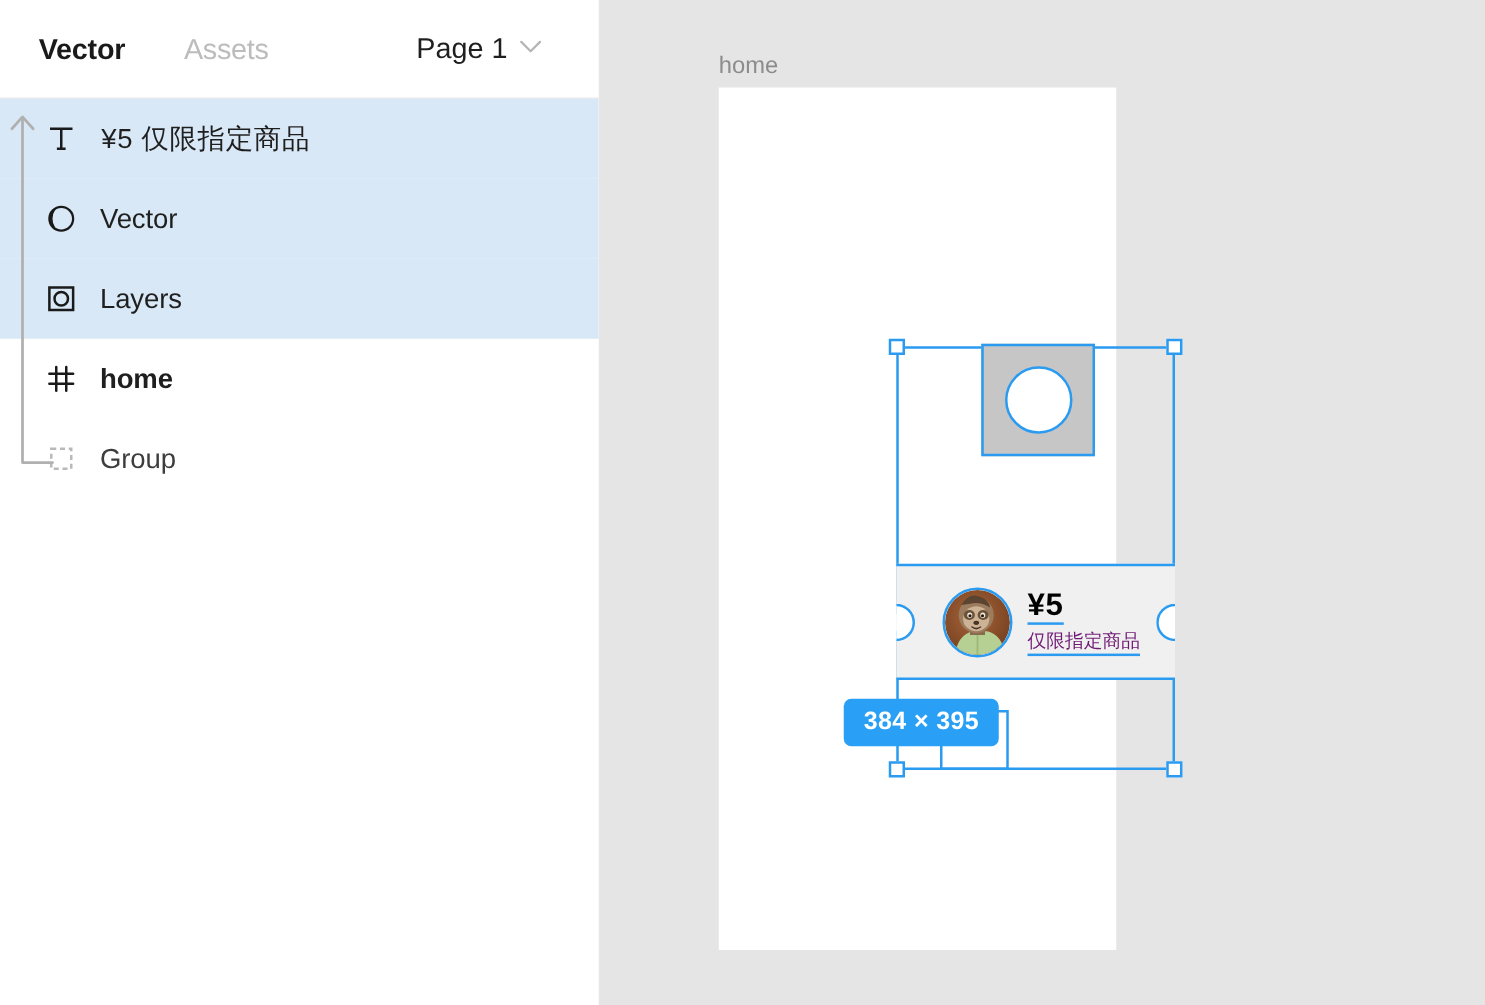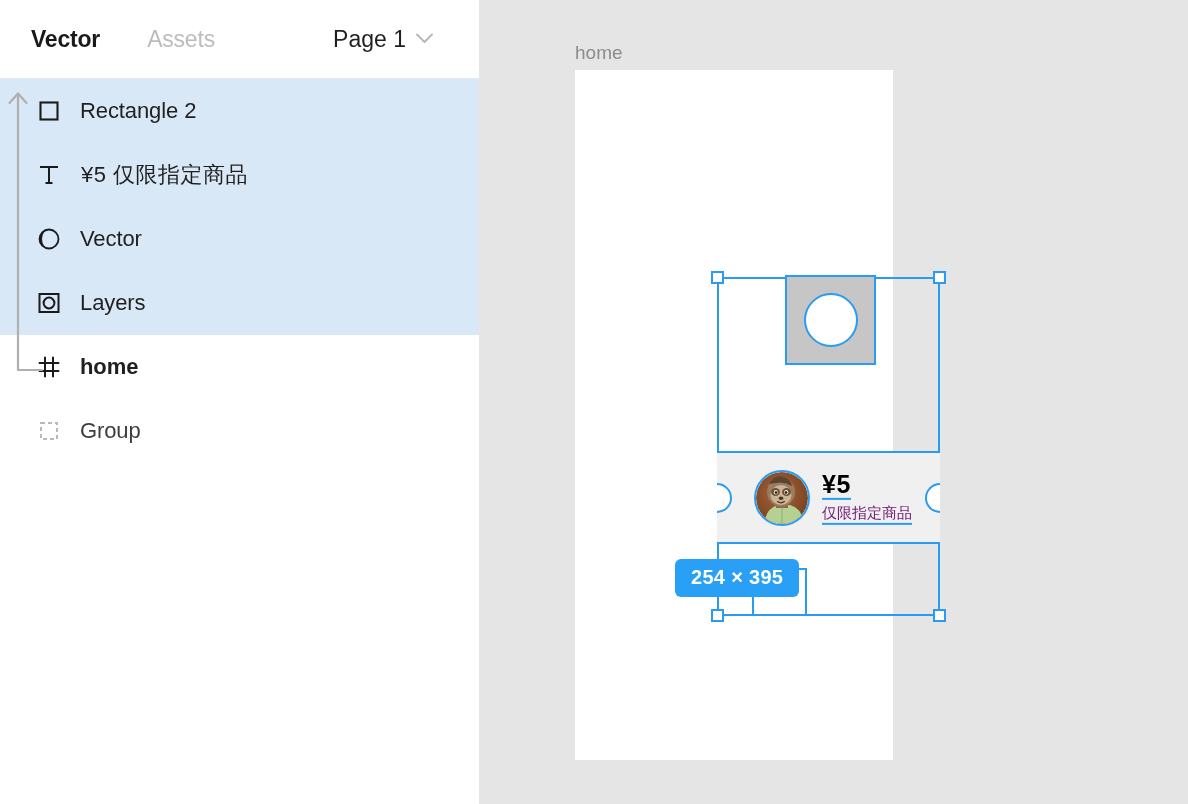--- a/index.html
+++ b/index.html
@@ -236,28 +236,20 @@
         <span class="chev-down">
           <svg width="19" height="12" viewBox="0 0 19 12">
             <path d="M2 2 L9.5 9.5 L17 2" fill="none" stroke="#b5b5b5" stroke-width="1.8" stroke-linecap="round" stroke-linejoin="round"></path>
           </svg>
         </span>
       </div>
     </div>
 
     <div id="layer-list">
 
-      <div class="layer-row selected">
-        <span class="layer-icon">
-          <svg width="22" height="22" viewBox="0 0 22 22">
-            <rect x="2.5" y="2.5" width="17" height="17" fill="none" stroke="#1a1a1a" stroke-width="2.1"></rect>
-          </svg>
-        </span>
-        <span class="layer-label">Rectangle 2</span>
-      </div>
 
 
       <div class="layer-row selected">
         <span class="layer-icon">
           <svg width="22" height="24" viewBox="0 0 22 24">
             <path d="M3 4 H19 M11 4 V20" fill="none" stroke="#1a1a1a" stroke-width="2" stroke-linecap="square"></path>
             <path d="M7.5 20 H14.5" fill="none" stroke="#1a1a1a" stroke-width="2"></path>
           </svg>
         </span>
         <span class="layer-label cjk">¥5 仅限指定商品</span>
@@ -373,15 +365,15 @@
 
         <div id="small-rect"></div>
 
         <div class="handle tl"></div>
         <div class="handle tr"></div>
         <div class="handle bl"></div>
         <div class="handle br"></div>
       </div>
     </div>
 
-    <div id="dim-badge">254 × 395</div>
+    <div id="dim-badge">384 × 395</div>
   </div>
 </div>
 
 </body></html>

